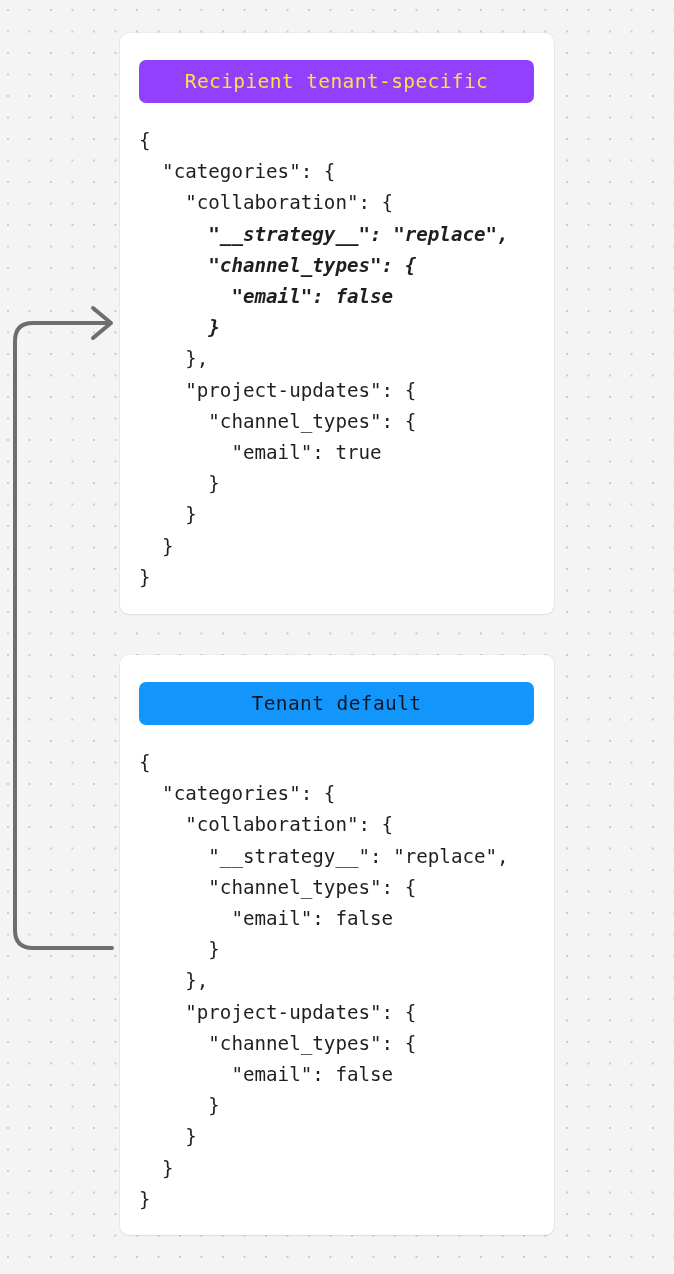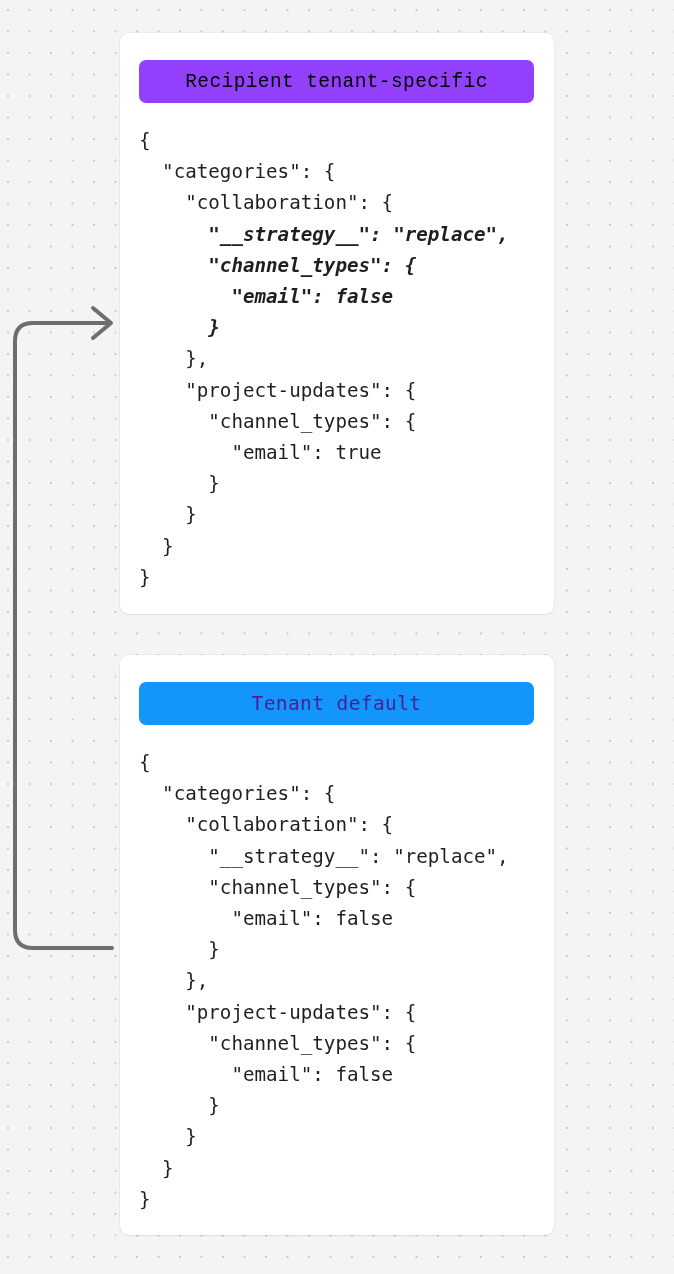--- a/index.html
+++ b/index.html
@@ -98,22 +98,22 @@
 <body>
 
 <div id="canvas">
 
   <svg id="connector" viewBox="0 0 674 1274" width="674" height="1274" aria-hidden="true">
     <path d="M 112 948 L 33 948 Q 15 948 15 930 L 15 341 Q 15 323 33 323 L 108 323" fill="none" stroke="#6e6e6e" stroke-width="4" stroke-linecap="round" stroke-linejoin="round"></path>
     <path d="M 93 308 L 111 323 L 93 338" fill="none" stroke="#6e6e6e" stroke-width="4" stroke-linecap="round" stroke-linejoin="round"></path>
   </svg>
 
   <div class="card" id="card-recipient">
-    <div class="card-badge" id="badge-recipient" style="background: rgb(147, 64, 252); color: #000000; font-family: Liberation Mono, monospace;">Recipient tenant-specific</div>
+    <div class="card-badge" id="badge-recipient" style="background: rgb(147, 64, 252); color: #fde047;">Recipient tenant-specific</div>
     <pre class="code-block" id="code-recipient"><span class="code-line">{</span><span class="code-line">  "categories": {</span><span class="code-line">    "collaboration": {</span><span class="code-line em">      "__strategy__": "replace",</span><span class="code-line em">      "channel_types": {</span><span class="code-line em">        "email": false</span><span class="code-line em">      }</span><span class="code-line">    },</span><span class="code-line">    "project-updates": {</span><span class="code-line">      "channel_types": {</span><span class="code-line">        "email": true</span><span class="code-line">      }</span><span class="code-line">    }</span><span class="code-line">  }</span><span class="code-line">}</span></pre>
   </div>
 
   <div class="card" id="card-tenant">
-    <div class="card-badge" id="badge-tenant" style="background: rgb(19, 150, 251); color: #4c1d95;">Tenant default</div>
+    <div class="card-badge" id="badge-tenant" style="background: rgb(19, 150, 251); color: #0f172a;">Tenant default</div>
     <pre class="code-block" id="code-tenant"><span class="code-line">{</span><span class="code-line">  "categories": {</span><span class="code-line">    "collaboration": {</span><span class="code-line">      "__strategy__": "replace",</span><span class="code-line">      "channel_types": {</span><span class="code-line">        "email": false</span><span class="code-line">      }</span><span class="code-line">    },</span><span class="code-line">    "project-updates": {</span><span class="code-line">      "channel_types": {</span><span class="code-line">        "email": false</span><span class="code-line">      }</span><span class="code-line">    }</span><span class="code-line">  }</span><span class="code-line">}</span></pre>
   </div>
 
 </div>
 
 </body></html>

